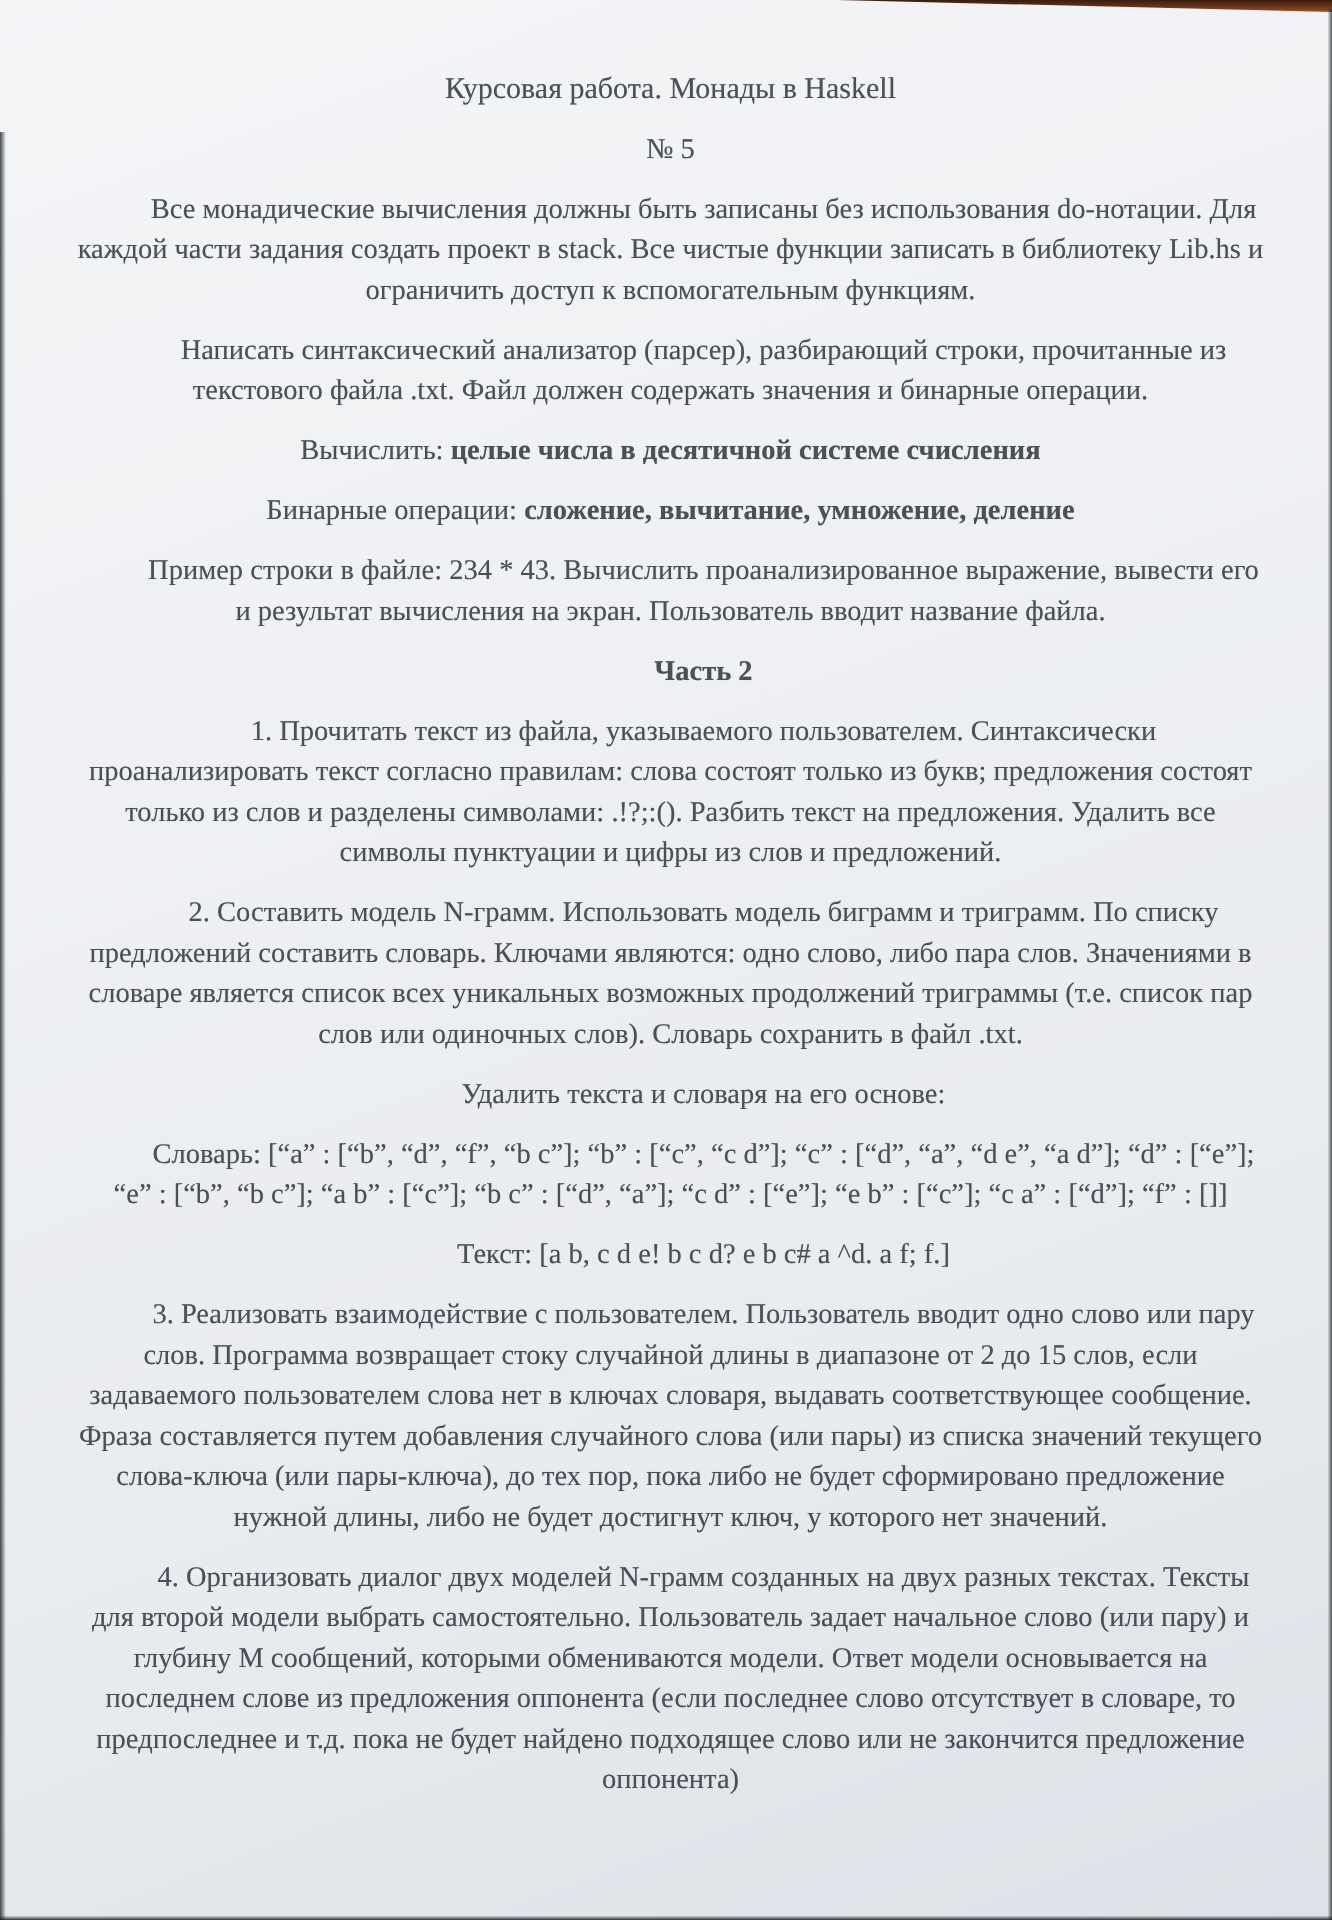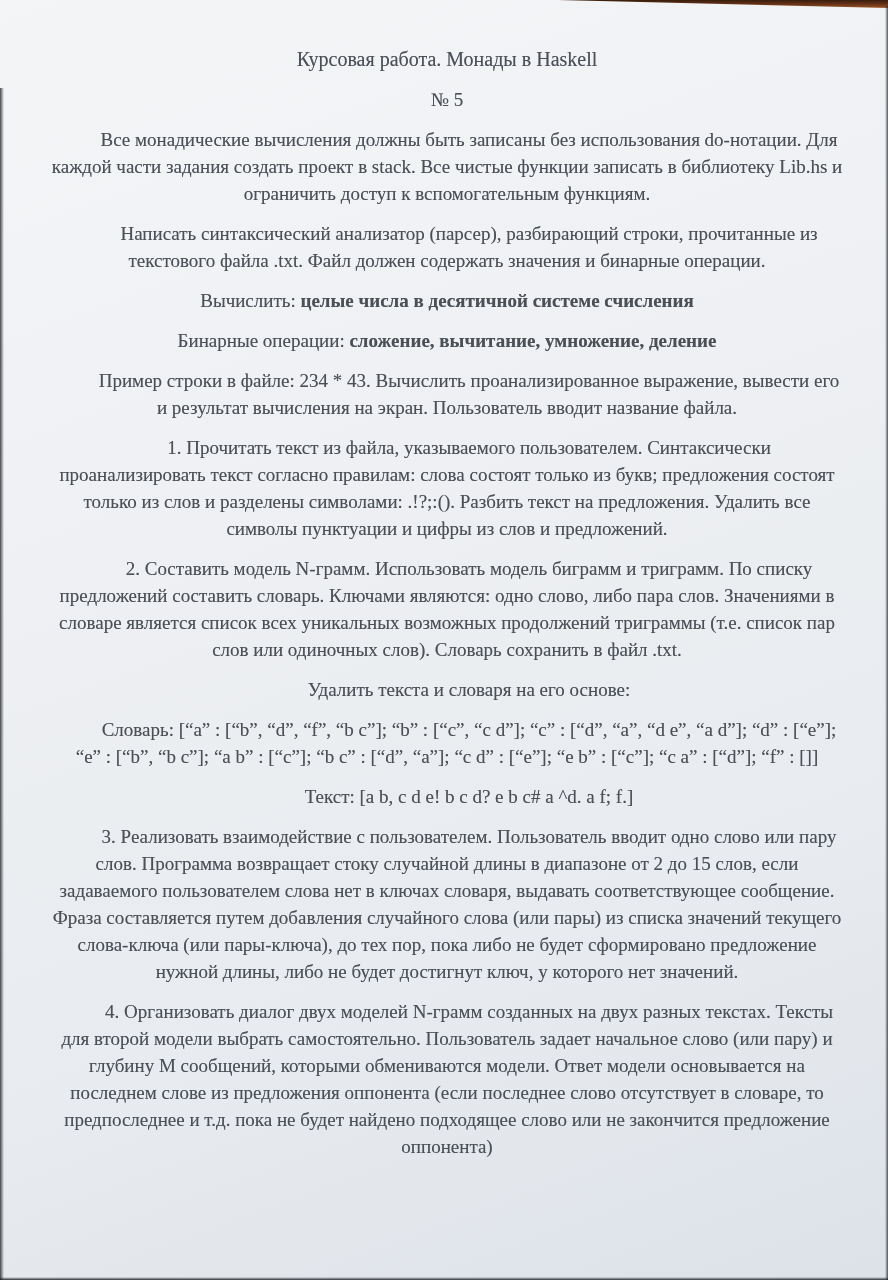--- a/index.html
+++ b/index.html
@@ -49,20 +49,21 @@
 
 
     <p class="ind just">Написать синтаксический анализатор (парсер), разбирающий строки, прочитанные из текстового файла .txt. Файл должен содержать значения и бинарные операции.</p>
 
     <p class="center"><span>Вычислить: </span><span class="bld">целые числа в десятичной системе счисления</span></p>
 
     <p class="center"><span>Бинарные операции: </span><span class="bld">сложение, вычитание, умножение, деление</span></p>
 
     <p class="ind just">Пример строки в файле: 234 * 43. Вычислить проанализированное выражение, вывести его и результат вычисления на экран. Пользователь вводит название файла.</p>
 
+    <p class="ind h">Часть 2</p>
 
 
     <p class="ind just">1. Прочитать текст из файла, указываемого пользователем. Синтаксически проанализировать текст согласно правилам: слова состоят только из букв; предложения состоят только из слов и разделены символами: .!?;:(). Разбить текст на предложения. Удалить все символы пунктуации и цифры из слов и предложений.</p>
 
     <p class="ind just">2. Составить модель N-грамм. Использовать модель биграмм и триграмм. По списку предложений составить словарь. Ключами являются: одно слово, либо пара слов. Значениями в словаре является список всех уникальных возможных продолжений триграммы (т.е. список пар слов или одиночных слов). Словарь сохранить в файл .txt.</p>
 
     <p class="ind">Удалить текста и словаря на его основе:</p>
 
     <p class="ind just">Словарь: [“a” : [“b”, “d”, “f”, “b c”]; “b” : [“c”, “c d”]; “c” : [“d”, “a”, “d e”, “a d”]; “d” : [“e”]; “e” : [“b”, “b c”]; “a b” : [“c”]; “b c” : [“d”, “a”]; “c d” : [“e”]; “e b” : [“c”]; “c a” : [“d”]; “f” : []]</p>
 

